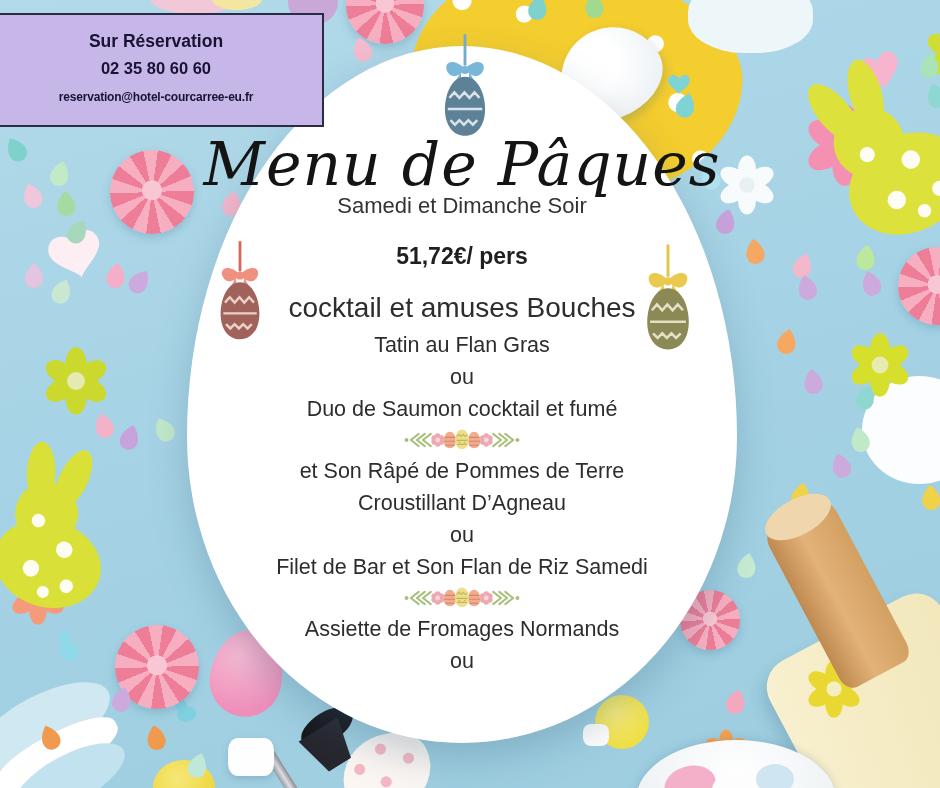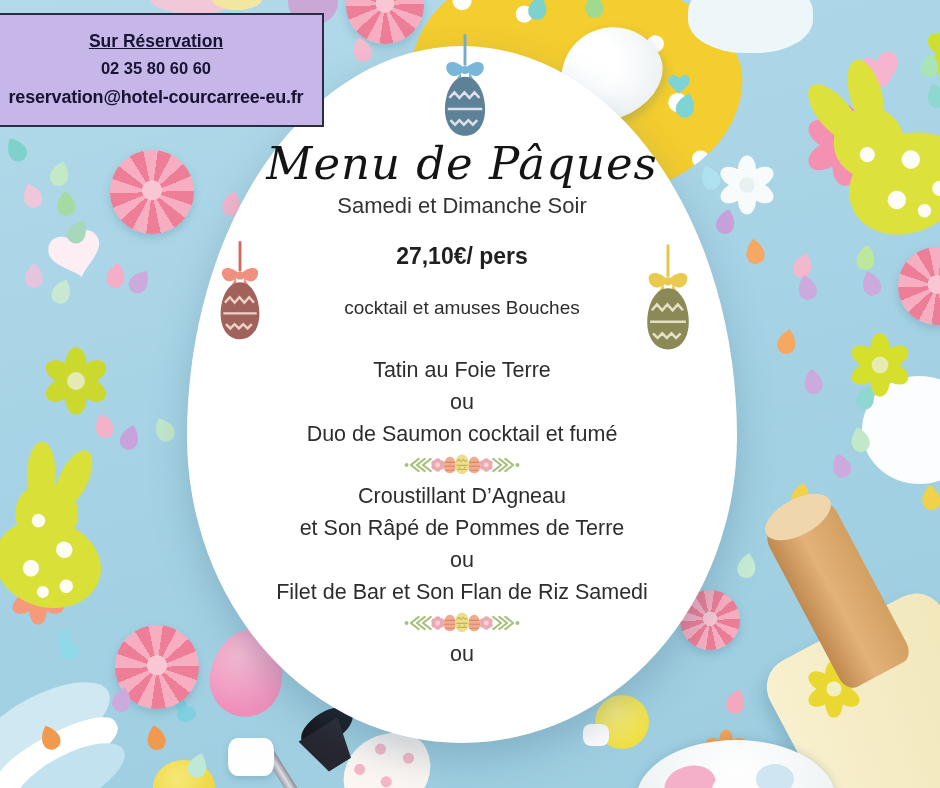--- a/index.html
+++ b/index.html
@@ -10,35 +10,35 @@
 
   
   .egg-panel { position:absolute; left:187px; top:46px; width:550px; height:697px;
     background:#ffffff; border-radius:50% 50% 50% 50% / 56% 56% 44% 44%;
     box-shadow:0 16px 38px rgba(60,100,130,.28); z-index:5; }
 
   
   .menu { position:absolute; left:187px; top:46px; width:550px; padding-top:92px;
     text-align:center; z-index:6; color:#2d2d2d; }
   .m-title { font-family:"DejaVu Serif", serif; font-style:italic; font-weight:400;
-    font-size:45px; line-height:52px; color:#141414; letter-spacing:1px; }
+    font-size:60px; line-height:52px; color:#141414; letter-spacing:1px; }
   .m-sub   { font-size:22px;   line-height:32px; margin-bottom:18px; color:#333;text-align:center; }
   .m-price { font-size:23px;   line-height:32px; margin-bottom:20px; font-weight:700; color:#1f1f1f; }
-  .m-intro { font-size:19px; line-height:32px; margin-bottom:30px; }
+  .m-intro { font-size:28px; line-height:32px; margin-bottom:5px; }
   .m-line  { font-size:21.5px; line-height:32px; }
   .m-div   { width:122px; height:26px; display:block; margin:2px auto; overflow:visible; }
 
   
   .res-box { position:absolute; left:-12px; top:13px; width:336px; height:114px;
     background:#c7b7e8; border:2px solid #2b2b45; z-index:9;
     display:flex; flex-direction:column; justify-content:center; align-items:center; gap:4px;
     text-align:center; color:#181233; }
-  .res-l1 { font-size:17.5px; font-weight:700; line-height:24px;text-decoration:underline; }
+  .res-l1 { font-size:17.5px; font-weight:700; line-height:24px; }
   .res-l2 { font-size:16.5px; font-weight:700; line-height:23px; }
-  .res-l3 { font-size:18px; font-weight:700; line-height:27px; letter-spacing:-0.2px; }
+  .res-l3 { font-size:12px; font-weight:700; line-height:27px; letter-spacing:-0.2px; }
 
   
   .dec { position:absolute; }
   .spr { position:absolute; width:20px; height:26px; overflow:visible; z-index:2; }
   .flower, .heart, .bunny, .bunny-s, .ornament { position:absolute; overflow:visible; }
   .ornament { z-index:7; }
   .mer { position:absolute; border-radius:50%; z-index:2;
     background:
       radial-gradient(circle at 50% 48%, #f9c6d3 0 16%, rgba(0,0,0,0) 17%),
       repeating-conic-gradient(from 8deg, #ee7d97 0 20deg, #f8aec1 20deg 40deg);
@@ -402,40 +402,41 @@
   <svg class="ornament" style="left:212px;top:240px;width:56px;height:108px;--string:#d9655a;--bow:#f09180;--egg:#a2625c;--zig:#f2dfd4" viewBox="0 0 52 98">
       <use href="#sym-ornament"></use>
     </svg>
   <svg class="ornament" style="left:638px;top:244px;width:60px;height:114px;--string:#e5c44e;--bow:#eac94f;--egg:#8b8a57;--zig:#efe9d2" viewBox="0 0 52 98">
       <use href="#sym-ornament"></use>
     </svg>
 
   <div class="menu">
     <div class="m-title">Menu de Pâques</div>
     <div class="m-sub">Samedi et Dimanche Soir</div>
-    <div class="m-price">27,10€/ pers</div>
+    <div class="m-price">51,72€/ pers</div>
     <div class="m-intro">cocktail et amuses Bouches</div>
 
-    <div class="m-line">Tatin au Foie Terre</div>
+    <div class="m-line">Tatin au Flan Gras</div>
     <div class="m-line">ou</div>
     <div class="m-line">Duo de Saumon cocktail et fumé</div>
 
     <svg class="m-div" viewBox="0 0 140 30">
         <use href="#sym-divider"></use>
       </svg>
 
+    <div class="m-line">et Son Râpé de Pommes de Terre</div>
     <div class="m-line">Croustillant D’Agneau</div>
-    <div class="m-line">et Son Râpé de Pommes de Terre</div>
     <div class="m-line">ou</div>
     <div class="m-line">Filet de Bar et Son Flan de Riz Samedi</div>
 
     <svg class="m-div" viewBox="0 0 140 30">
         <use href="#sym-divider"></use>
       </svg>
 
+    <div class="m-line">Assiette de Fromages Normands</div>
     <div class="m-line">ou</div>
   </div>
 
   <div class="res-box">
     <div class="res-l1">Sur Réservation</div>
     <div class="res-l2">02 35 80 60 60</div>
     <div class="res-l3">reservation@hotel-courcarree-eu.fr</div>
   </div>
 
 </div>

